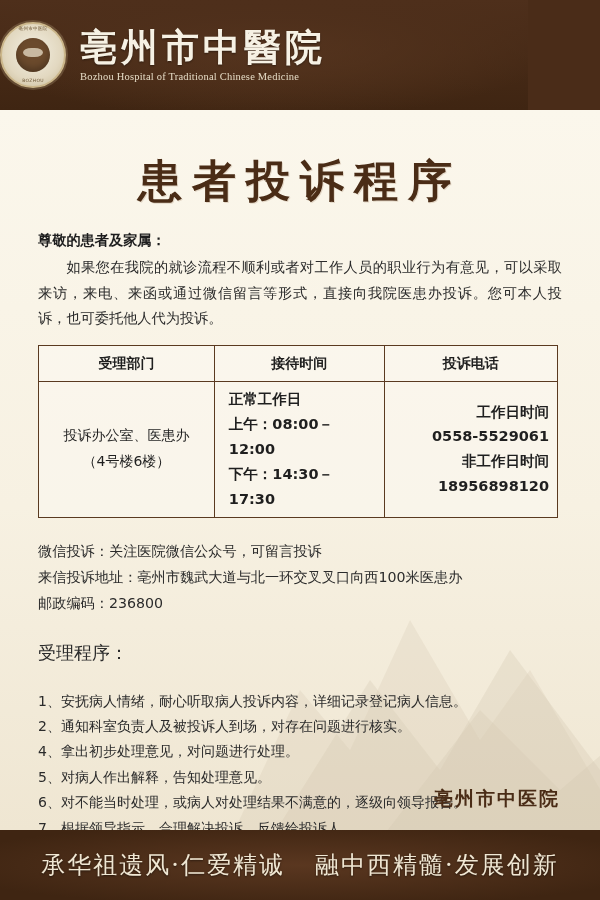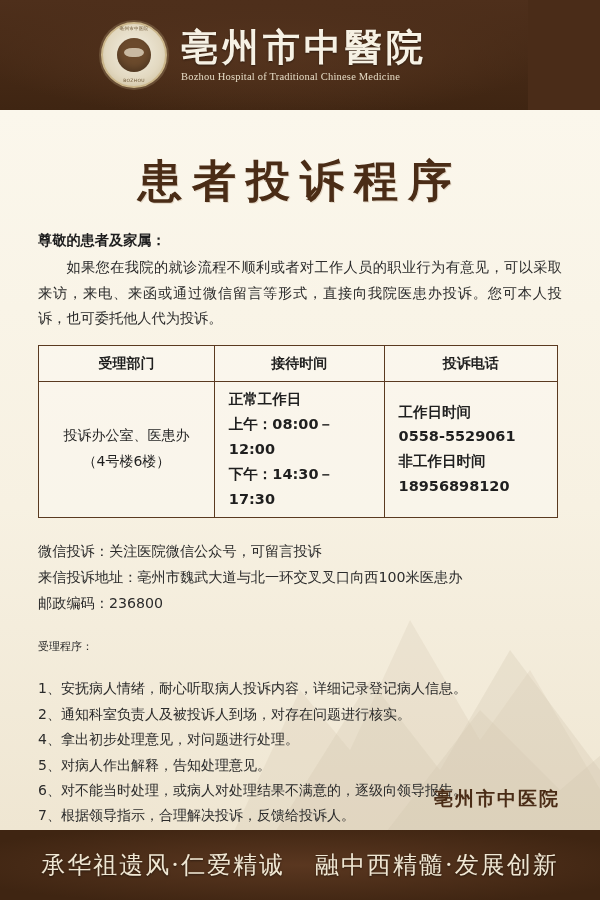--- a/index.html
+++ b/index.html
@@ -14,21 +14,21 @@
     width:600px;height:900px;
     background:#4a2c18;
     box-sizing:border-box;
   }
   
   .header{
     position:absolute;top:0;left:0;width:528px;height:110px;
     background:linear-gradient(180deg,#4e2f1b 0%,#41261400 100%),
                radial-gradient(ellipse at 50% 40%, #5d3a22 0%, #3f2512 80%);
     background-color:#472a17;
-    display:flex;align-items:center;justify-content:center;
+    display:flex;align-items:center;
   }
   .header-inner{display:flex;align-items:center;gap:14px;}
   .logo{
     width:62px;height:62px;border-radius:50%;
     background:radial-gradient(circle at 50% 45%, #f3efe2 0%, #e2d8c0 60%, #c6b793 100%);
     border:2px solid #cbb68a;
     position:relative;
     display:flex;align-items:center;justify-content:center;
     box-shadow:0 0 0 2px rgba(200,180,140,.25);
   }
@@ -90,23 +90,23 @@
     background:rgba(255,255,255,.28);
   }
   table th,table td{
     border:1px solid #5a3a20;
     padding:5px 8px;font-size:14px;color:#1f1f1f;
   }
   table th{font-weight:700;text-align:center;}
   td.dept{text-align:center;line-height:1.85;font-size:14px;}
   td.time,td.phone{line-height:1.72;font-size:14.5px;font-weight:700;}
   td.time{padding-left:14px;}
-  td.phone{padding-left:14px;}
+  td.phone{padding-left:14px;text-align:right;}
   .after-table{margin-top:20px;line-height:1.85;font-size:14.2px;}
-  .proc-head{margin-top:20px;font-size:11px;}
+  .proc-head{margin-top:20px;font-size:18px;}
   .proc-list{margin-top:20px;font-size:14px;line-height:1.82;}
   .proc-list .item{display:block;}
   .signature{
     position:absolute;right:40px;bottom:18px;
     font-family:"DejaVu Serif","Liberation Serif",serif;
     font-size:19px;font-weight:700;color:#4a2c16;letter-spacing:2px;
   }
   
   .footer{
     position:absolute;bottom:0;left:0;width:600px;height:70px;

